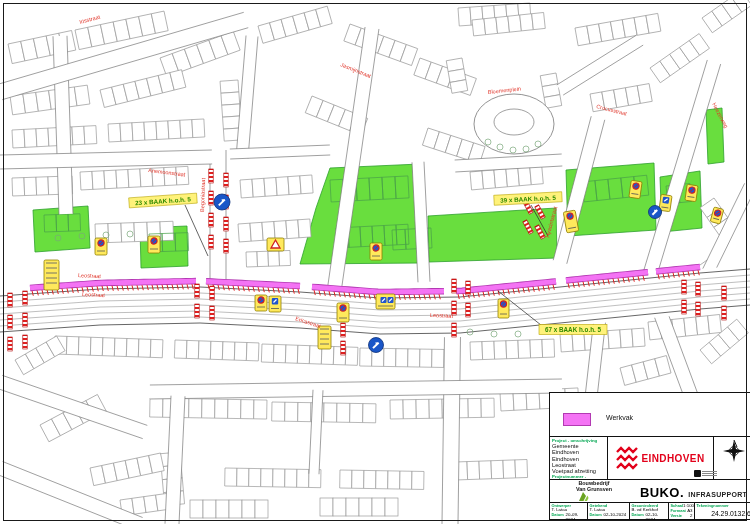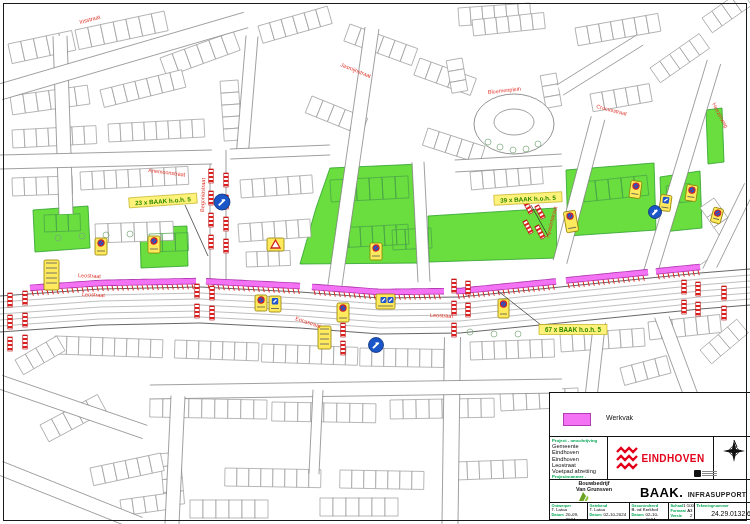--- a/index.html
+++ b/index.html
@@ -1057,21 +1057,21 @@
     <div class="row-contractor">
       <div class="contractor">
         <div>Bouwbedrijf</div>
         <div>Van Grunsven</div>
       </div>
       <svg class="glogo" width="11" height="10">
         <path d="M1,9 L5,0 L8,4 L5.5,9 Z" fill="#6aa321"></path>
         <path d="M6.5,9 L9.5,3.5 L10.5,6 L9,9 Z" fill="#8cc63f"></path>
       </svg>
       <div class="buko">
-        <span class="b1">BAAK.</span>
+        <span class="b1">BUKO.</span>
         <span class="b2">INFRASUPPORT</span>
       </div>
     </div>
     <div class="row-fields">
       <div class="fc" style="width:38px">
         <div class="f-lbl">Ontwerper</div>
         <div class="f-val">T. Latau</div>
         <div class="f-datum">
             <span class="f-lbl">Datum</span>
             <span class="f-val">20-09-2024</span>

